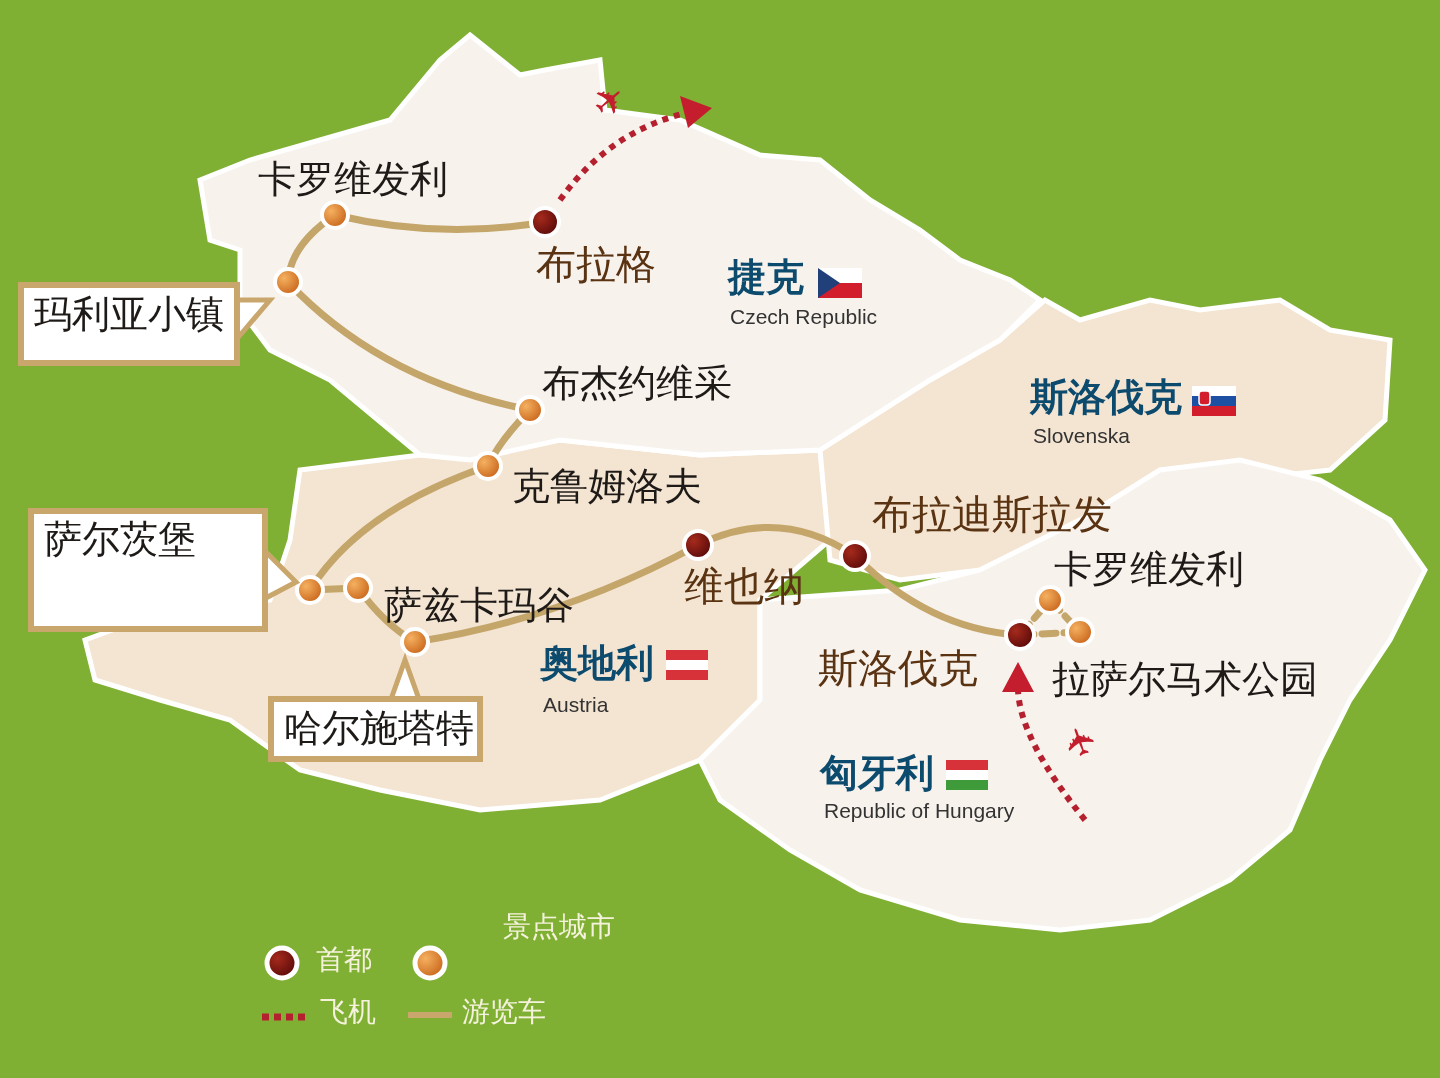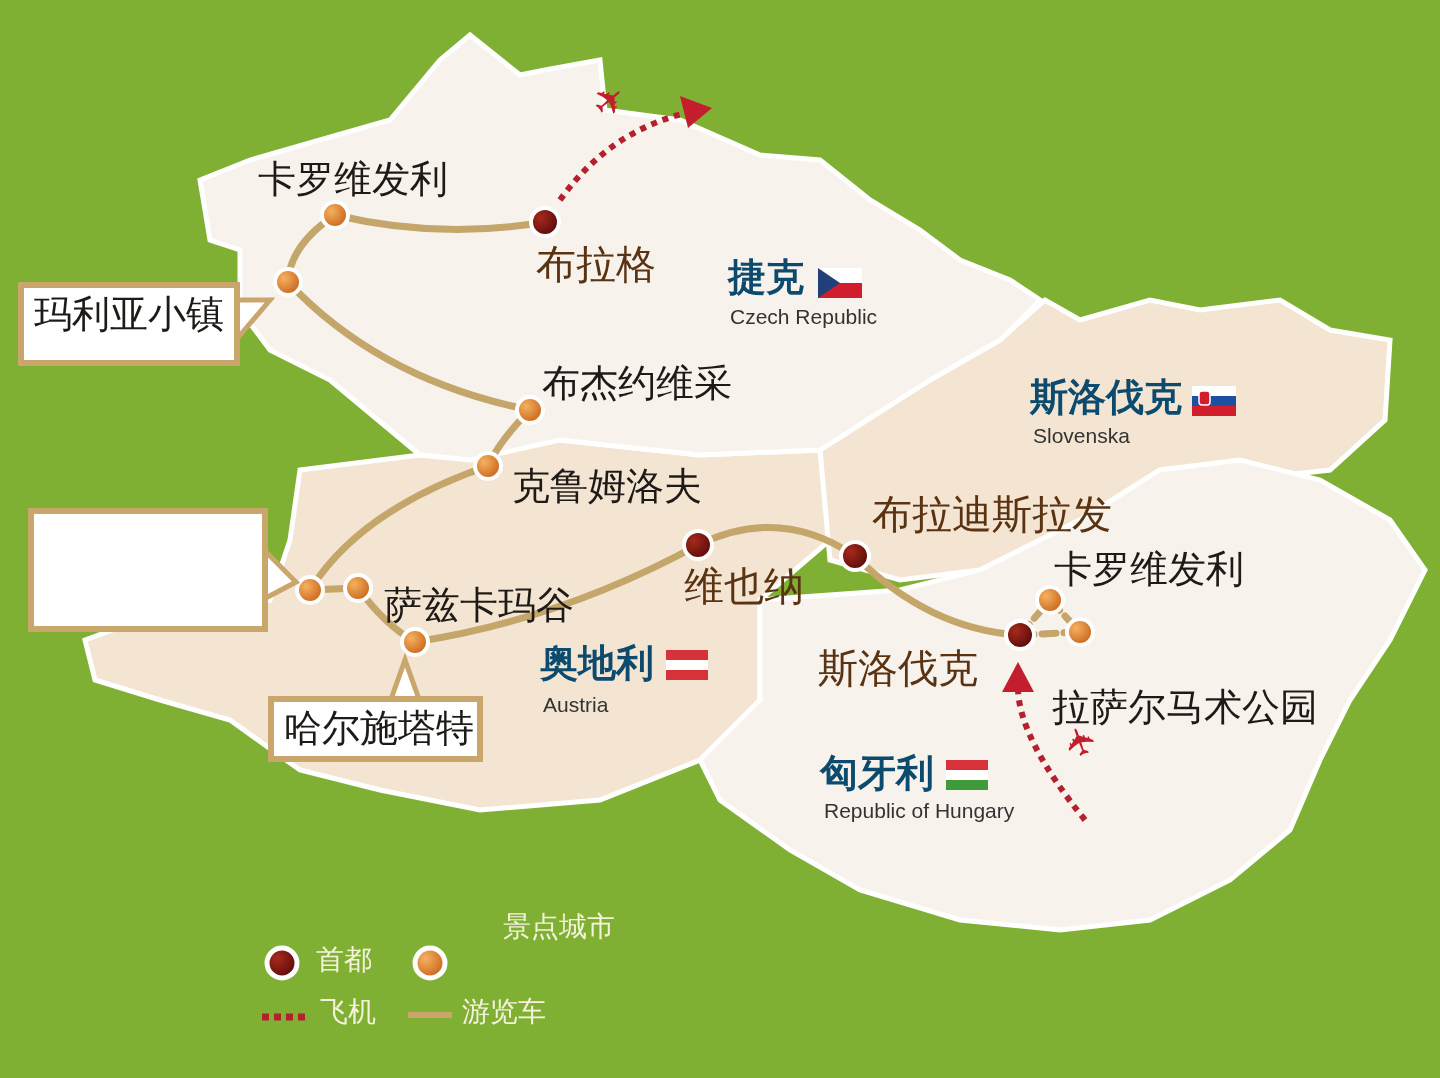--- a/index.html
+++ b/index.html
@@ -131,26 +131,27 @@
 
 <div class="lbl city" style="left:258px;top:160px;">卡罗维发利</div>
 <div class="lbl capital" style="left:536px;top:244px;">布拉格</div>
 <div class="lbl city" style="left:542px;top:364px;">布杰约维采</div>
 <div class="lbl city" style="left:512px;top:467px;">克鲁姆洛夫</div>
 <div class="lbl city" style="left:384px;top:586px;">萨兹卡玛谷</div>
 <div class="lbl capital" style="left:684px;top:566px;">维也纳</div>
 <div class="lbl capital" style="left:872px;top:494px;">布拉迪斯拉发</div>
 <div class="lbl city" style="left:1054px;top:550px;">卡罗维发利</div>
 <div class="lbl capital" style="left:818px;top:648px;">斯洛伐克</div>
-<div class="lbl city" style="left:1052px;top:688px;">拉萨尔马术公园</div>
+<div class="lbl city" style="left:1052px;top:660px;">拉萨尔马术公园</div>
 
 <div class="callout" style="left:18px;top:282px;width:222px;height:84px;">
   <span>玛利亚小镇</span>
 </div>
 <div class="callout" style="left:28px;top:508px;width:240px;height:124px;line-height:1.15;">
+  <div>萨尔茨堡</div>
 </div>
 <div class="callout" style="left:268px;top:696px;width:215px;height:66px;">
   <span>哈尔施塔特</span>
 </div>
 
 <div>
   <div class="legend-txt" style="left:316px;top:946px;">首都</div>
   <div class="legend-txt" style="left:462px;top:913px;margin-left:41px;">景点城市</div>
   <div class="legend-txt" style="left:320px;top:998px;">飞机</div>
   <div class="legend-txt" style="left:462px;top:998px;">游览车</div>

